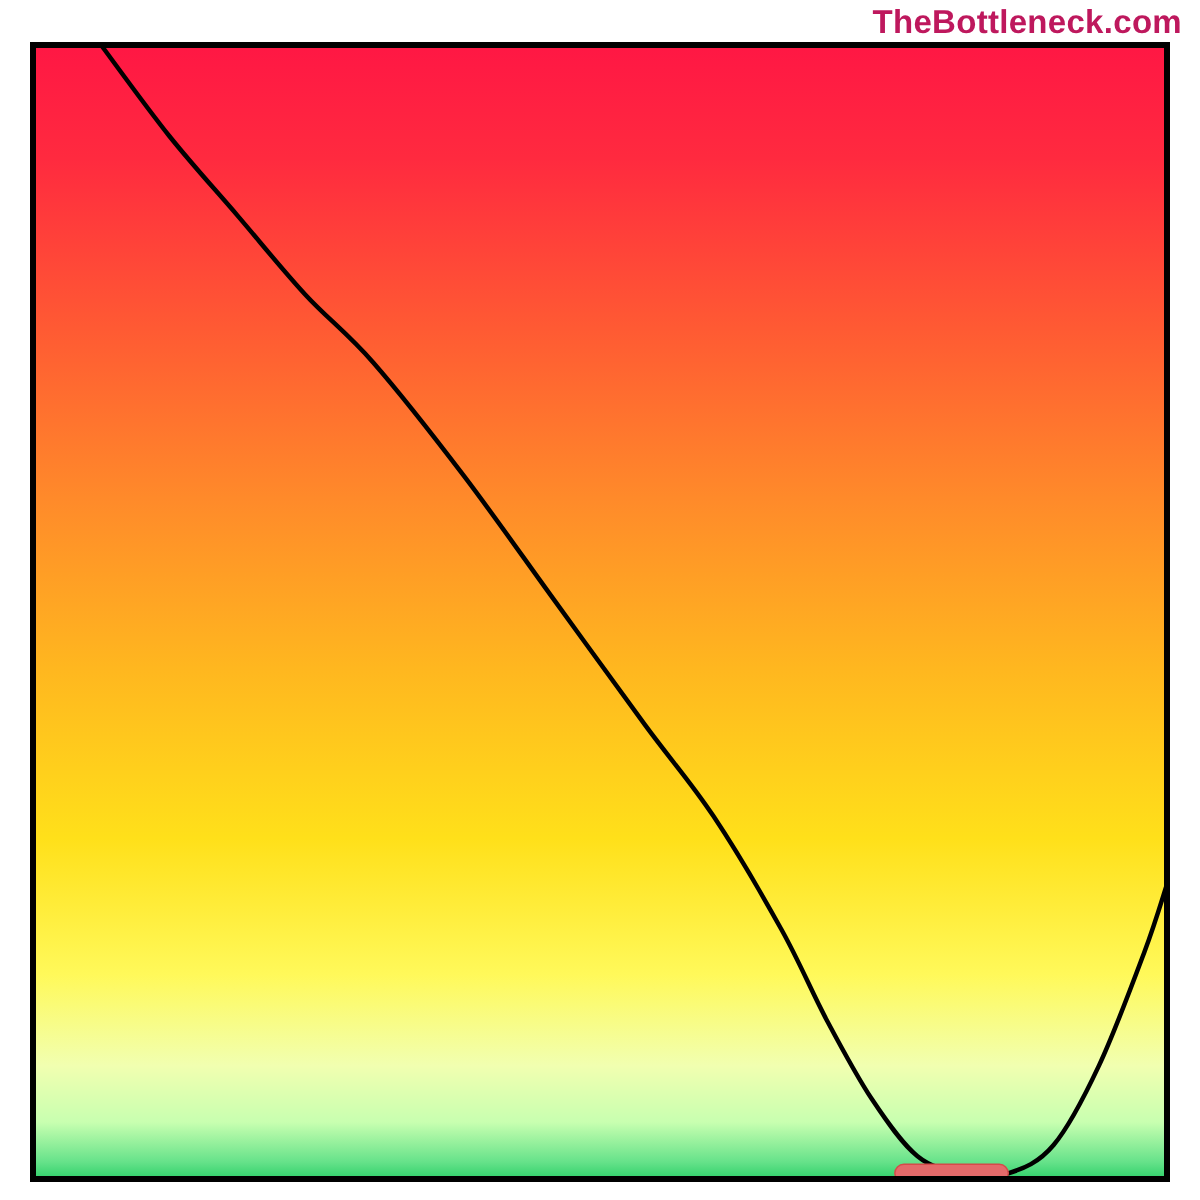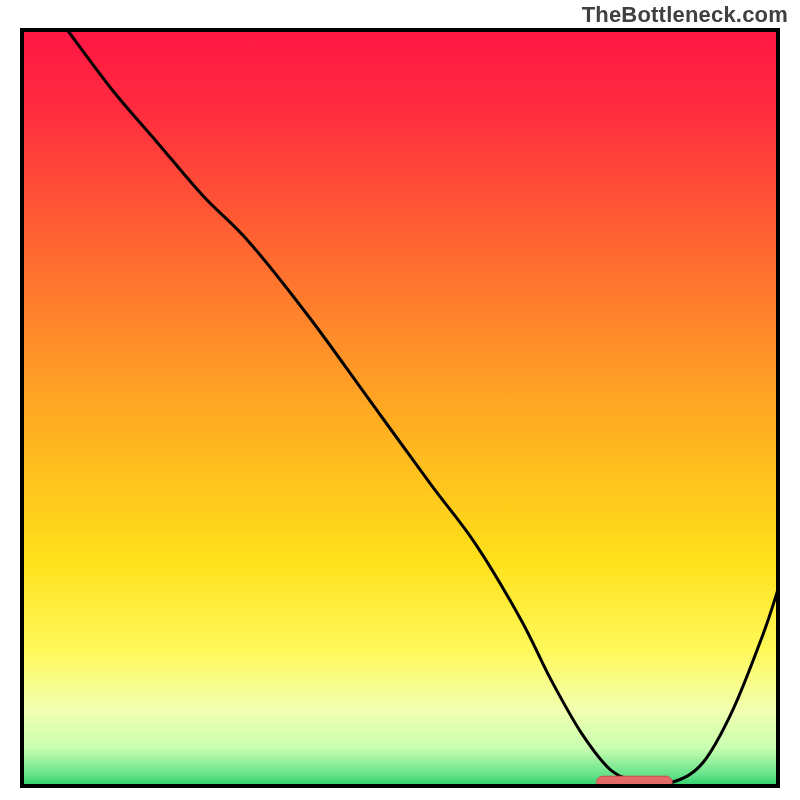--- a/index.html
+++ b/index.html
@@ -14,21 +14,21 @@
     position: relative;
     width: 800px;
     height: 800px;
   }
   .watermark {
     position: absolute;
     top: 2px;
     right: 12px;
     font-size: 22px;
     font-weight: 600;
-    color: #404040;
+    color: #be185d;
     letter-spacing: 0.2px;
     user-select: none;
   }
   .stage {
     position: absolute;
     left: 20px;
     top: 28px;
     width: 760px;
     height: 760px;
   }

